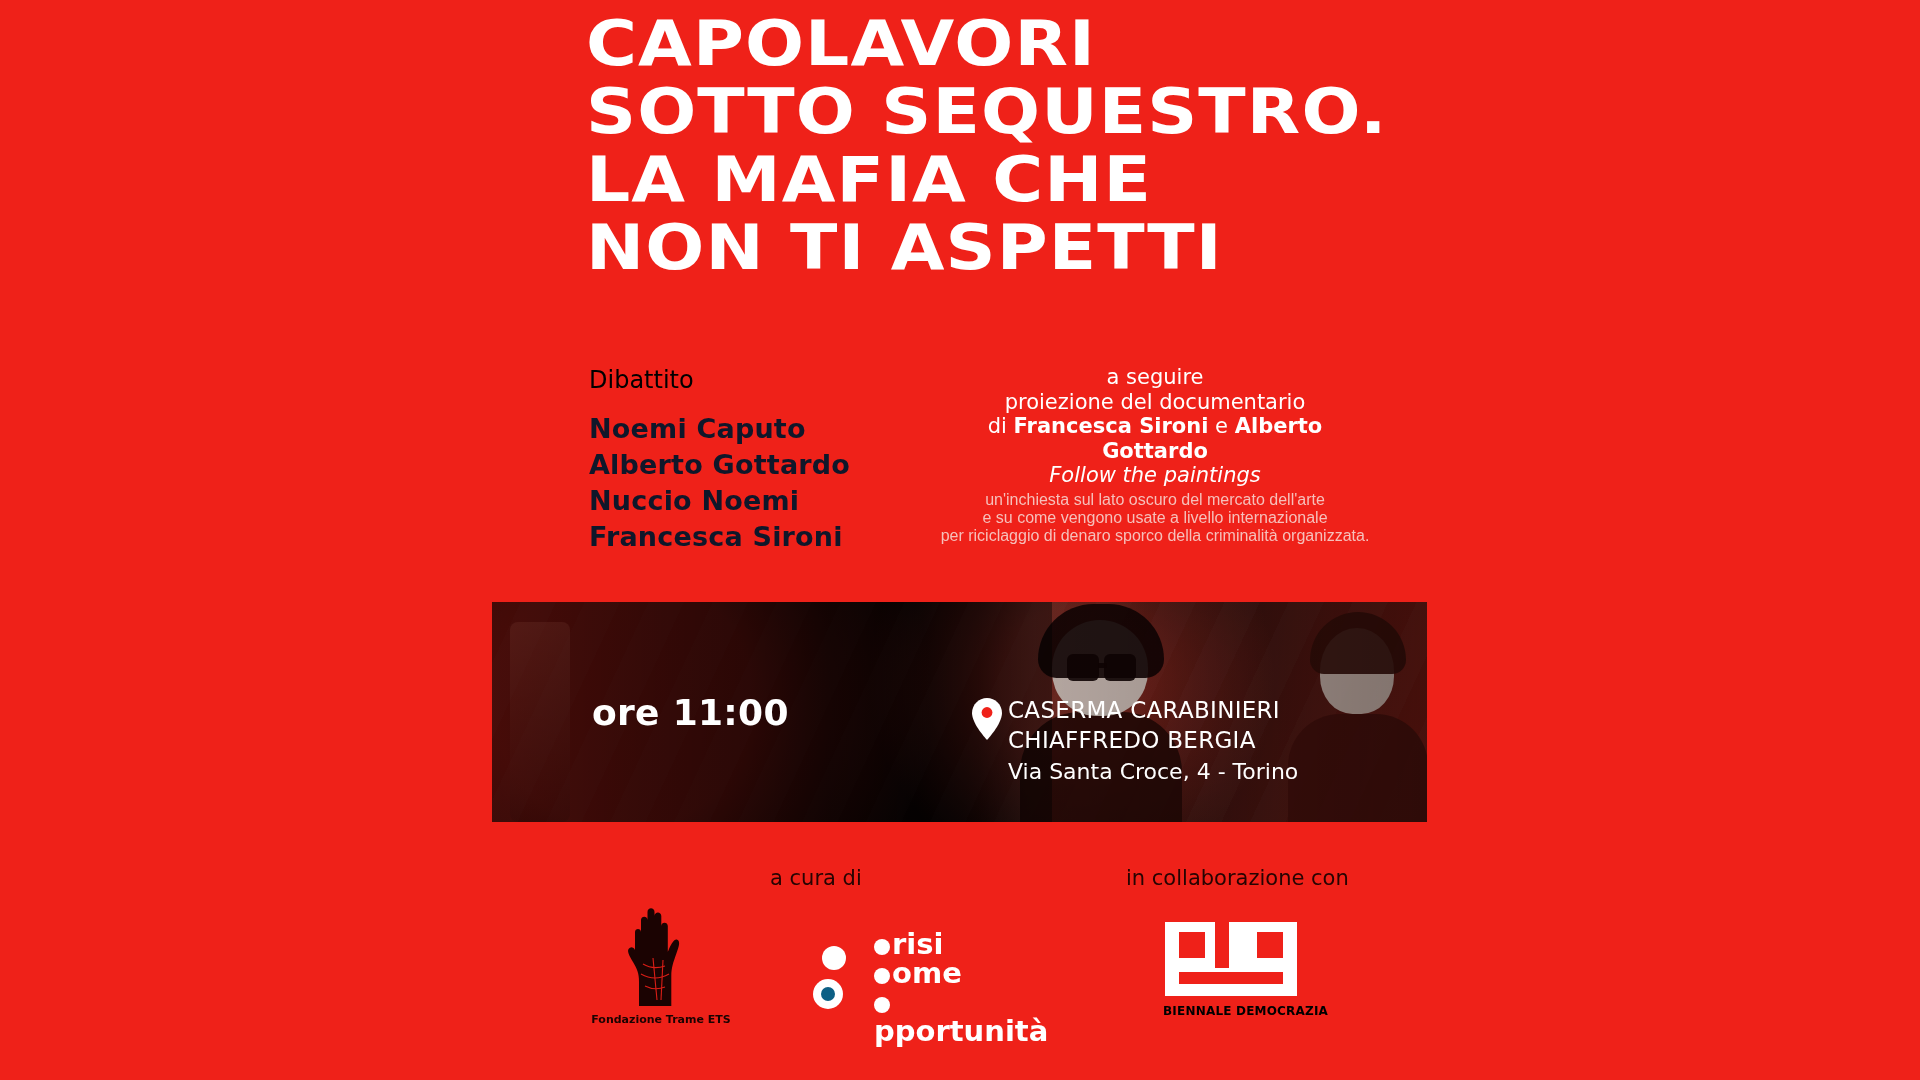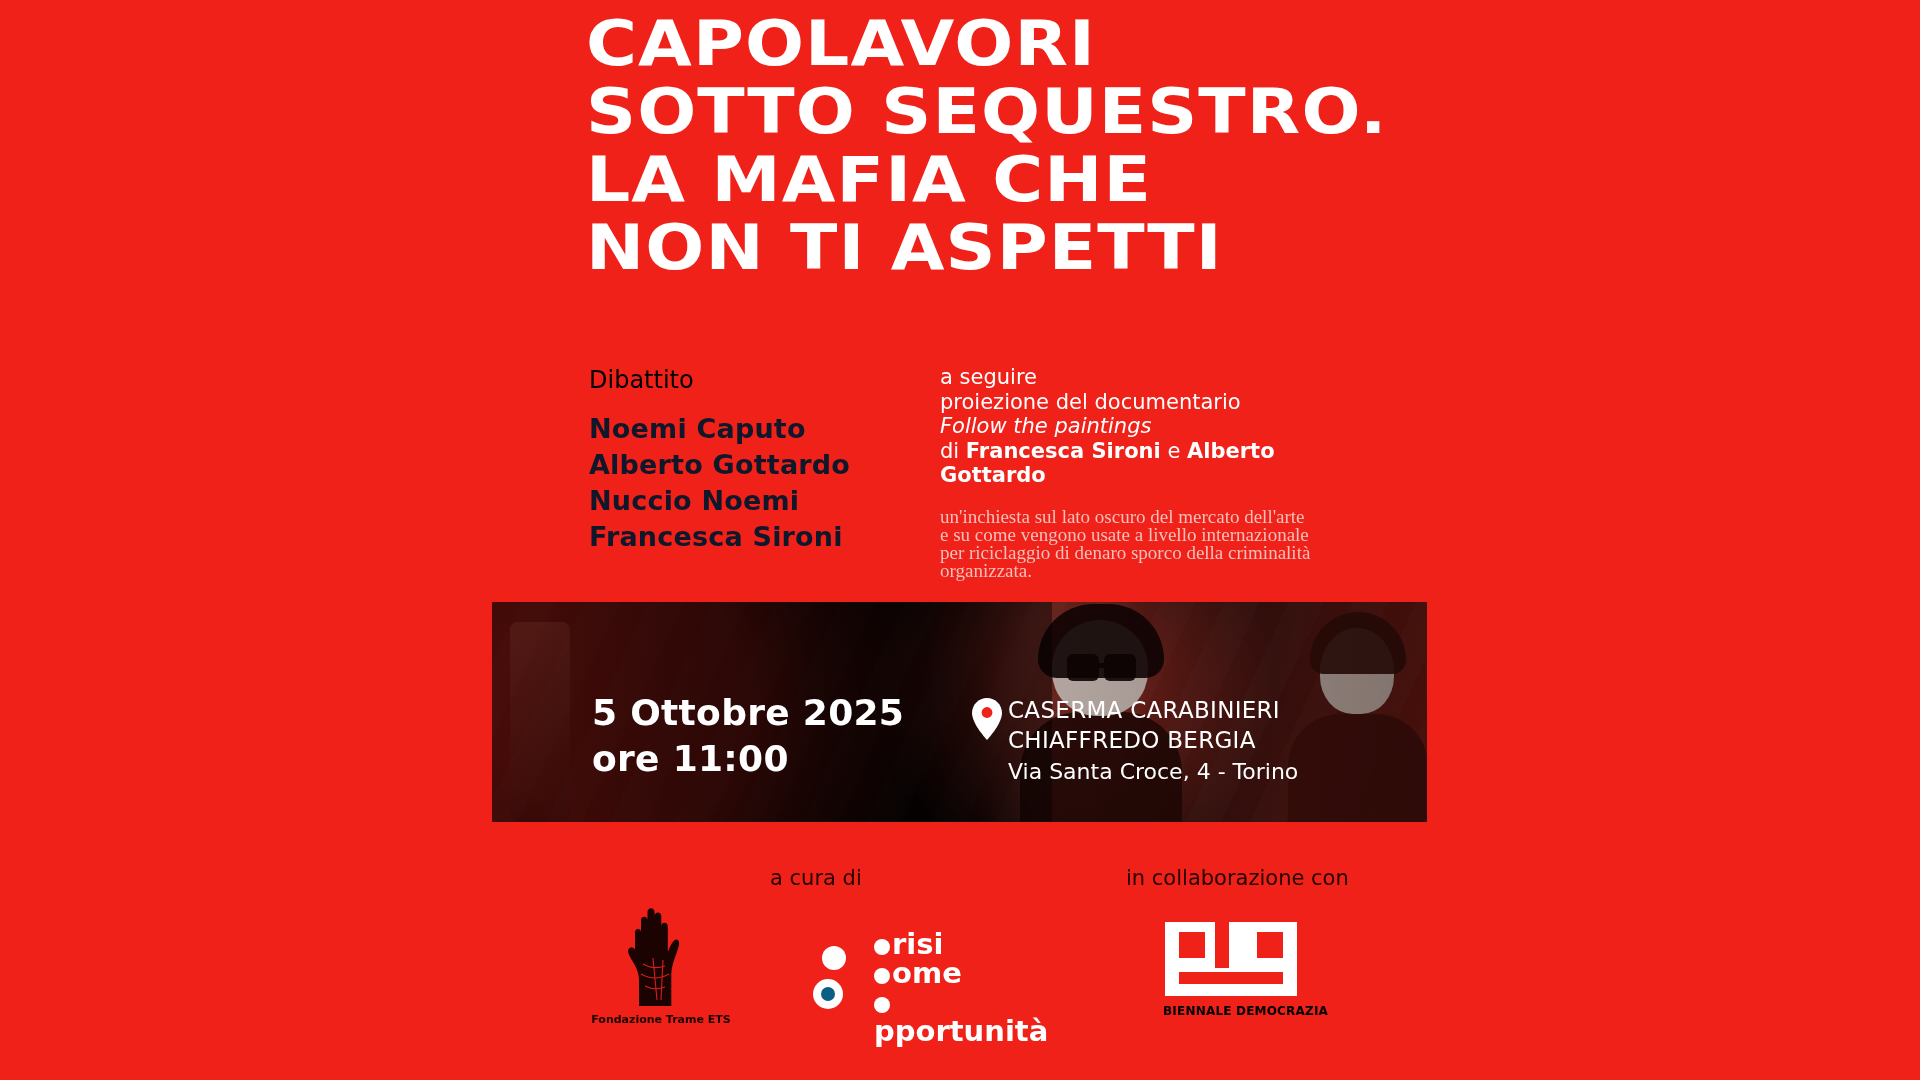--- a/index.html
+++ b/index.html
@@ -52,20 +52,21 @@
     position: absolute;
     left: 0;
     top: 0;
     width: 330px;
   }
   .col-right {
     position: absolute;
     left: 351px;
     top: 0;
     width: 430px;
+    text-align: center;
   }
   .label-dibattito {
     font-size: 24px;
     color: #000000;
     line-height: 30px;
     margin-bottom: 16px;
     font-family: "DejaVu Sans", sans-serif;
   }
   .speaker {
     font-family: "DejaVu Sans", sans-serif;
@@ -77,23 +78,23 @@
   }
   .r-line {
     font-family: "DejaVu Sans", sans-serif;
     font-size: 21px;
     line-height: 24.5px;
     color: #ffffff;
   }
   .r-line.italic { font-style: italic; }
   .r-line b { font-weight: bold; }
   .synopsis {
-    margin-top: 20px;
-    font-family: Liberation Serif, serif;
-    font-size: 19px;
+    margin-top: 3px;
+    font-family: Liberation Sans, sans-serif;
+    font-size: 16px;
     line-height: 18px;
     color: #f6c0bb;
   }
 
   
   .banner {
     position: absolute;
     left: 492px;
     top: 602px;
     width: 935px;
@@ -338,27 +339,27 @@
       <div class="label-dibattito">Dibattito</div>
       <div class="speaker">Noemi Caputo</div>
       <div class="speaker">Alberto Gottardo</div>
       <div class="speaker">Nuccio Noemi</div>
       <div class="speaker">Francesca Sironi</div>
     </div>
 
     <div class="col-right">
       <div class="r-line">a seguire</div>
       <div class="r-line">proiezione del documentario</div>
-      <div class="r-line italic">Follow the paintings</div>
       <div class="r-line">
         <span>di</span>
         <b>Francesca Sironi</b>
         <span>e</span>
         <b>Alberto Gottardo</b>
       </div>
+      <div class="r-line italic">Follow the paintings</div>
       <div class="synopsis">
         <div>un'inchiesta sul lato oscuro del mercato dell'arte</div>
         <div>e su come vengono usate a livello internazionale</div>
         <div>per riciclaggio di denaro sporco della criminalità organizzata.</div>
       </div>
     </div>
 
   </div>
 
   <div class="banner">
@@ -370,21 +371,20 @@
     <div class="fig fig-lens-l"></div>
     <div class="fig fig-lens-r"></div>
     <div class="fig fig-bridge"></div>
     <div class="fig fig-right-body"></div>
     <div class="fig fig-right-head"></div>
     <div class="fig fig-right-hair"></div>
     <div class="banner-shade"></div>
     <div class="banner-shade-right"></div>
 
     <div class="date-block">
-      <div>5 Ottobre 2025</div>
       <div>ore 11:00</div>
     </div>
 
     <div class="pin">
       <svg viewBox="0 0 34 42" width="34" height="42">
         <path d="M17 0C8.7 0 2 6.7 2 15c0 11 15 27 15 27s15-16 15-27C32 6.7 25.3 0 17 0z" fill="#ffffff"></path>
         <circle cx="17" cy="14.5" r="5.4" fill="#ef2119"></circle>
       </svg>
     </div>
 

